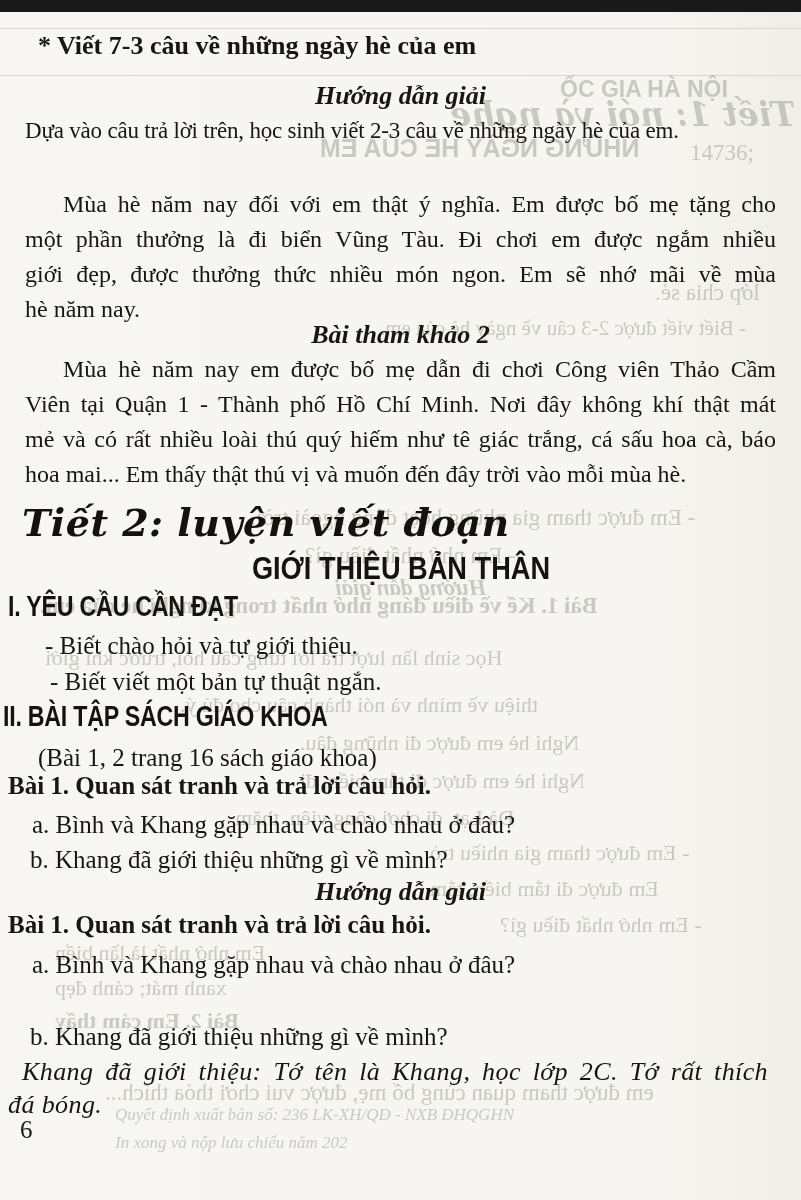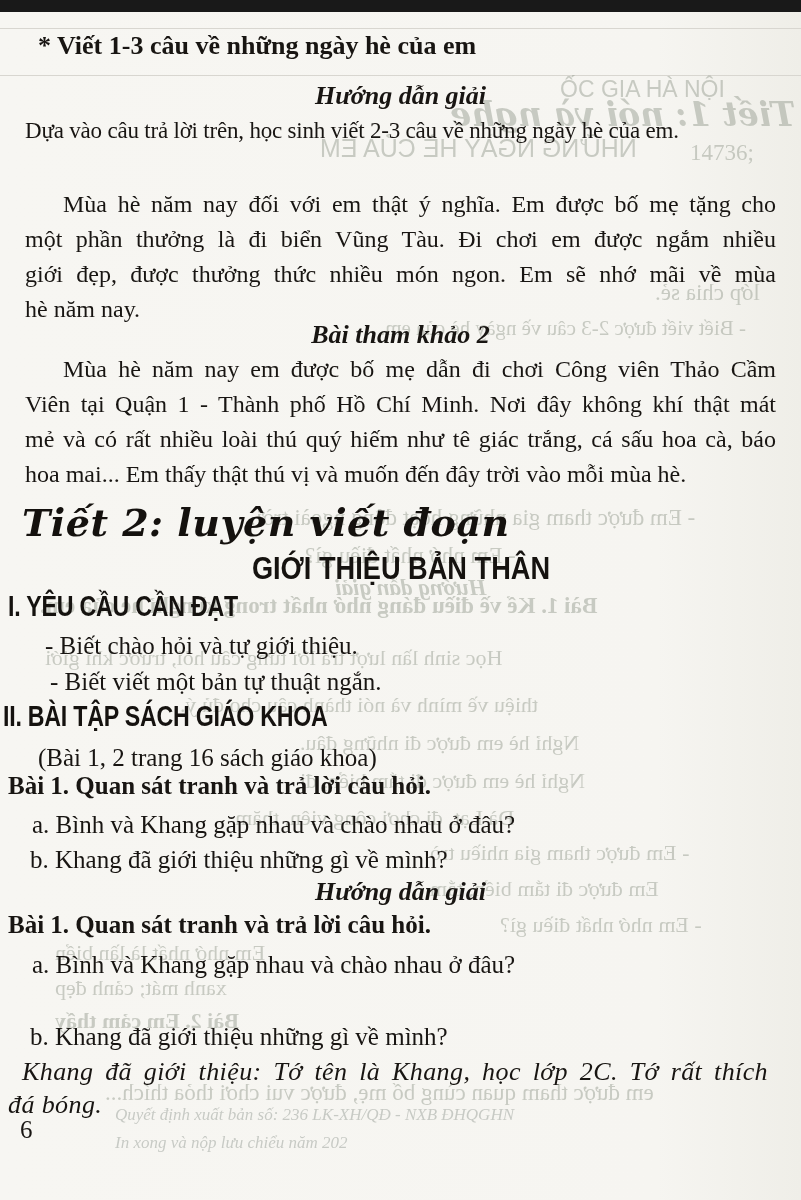--- a/index.html
+++ b/index.html
@@ -27,21 +27,21 @@
   .sansc-ctr { position:absolute; left:50%; font-family:"Liberation Sans", sans-serif; font-weight:bold;
            transform:translateX(-50%) scaleX(0.85); transform-origin:center; white-space:nowrap;
            color:#15120f; }
   .script { font-family:"DejaVu Serif", serif; font-style:italic; font-weight:bold;
             font-size:38px; letter-spacing:0.5px; color:#14110e; }
   .ghost { position:absolute; color:#9aa094; opacity:0.5; filter:blur(0.7px);
            white-space:nowrap; font-family:"Liberation Serif", serif; }
   .gm { transform:scaleX(-1); }
   .gb { font-weight:bold; }
   .gi { font-style:italic; }
-  .gsans { font-family:"Liberation Sans", sans-serif; font-weight:normal; }
+  .gsans { font-family:"Liberation Sans", sans-serif; font-weight:bold; }
   .gscript { font-family:"DejaVu Serif", serif; font-style:italic; font-weight:bold; }
   .gtiny { color:#8f968f; opacity:0.45; filter:blur(0.5px);font-style:italic; }
   .pagenum { font-size:25px; }
 </style>
 </head>
 <body>
 
 <div class="page">
 
   <div class="topbar"></div>
@@ -66,21 +66,21 @@
   <div class="ghost gm" style="top:840px; left:430px; font-size:22px">- Em được tham gia nhiều trò</div>
   <div class="ghost gm" style="top:876px; left:430px; font-size:22px">Em được đi tắm biển, tắm</div>
   <div class="ghost gm" style="top:912px; left:500px; font-size:22px">- Em nhớ nhất điều gì?</div>
   <div class="ghost gm" style="top:940px; left:55px;  font-size:22px">Em nhớ nhất là lần biển</div>
   <div class="ghost gm" style="top:975px; left:55px;  font-size:22px">xanh mát; cảnh đẹp</div>
   <div class="ghost gm gb" style="top:1008px;left:55px;  font-size:22px">Bài 2. Em cảm thấy</div>
   <div class="ghost gm" style="top:1080px;left:105px; font-size:23px">em được tham quan cùng bố mẹ, được vui chơi thỏa thích...</div>
   <div class="ghost gtiny" style="top:1105px;left:115px; font-size:17px">Quyết định xuất bản số: 236 LK-XH/QĐ - NXB ĐHQGHN</div>
   <div class="ghost gtiny" style="top:1133px;left:115px; font-size:17px">In xong và nộp lưu chiểu năm 202</div>
 
-  <div class="t b" style="top:31px; left:38px; font-size:26px">* Viết 1-3 câu về những ngày hè của em</div>
+  <div class="t b" style="top:31px; left:38px; font-size:26px">* Viết 7-3 câu về những ngày hè của em</div>
 
   <div class="t ctr b i" style="top:81px; font-size:26px">Hướng dẫn giải</div>
 
   <div class="t" style="top:118px; left:25px; font-size:23px; letter-spacing:-0.2px">Dựa vào câu trả lời trên, học sinh viết 2-3 câu về những ngày hè của em.</div>
 
 
   <div class="jline indent" style="top:187px">Mùa hè năm nay đối với em thật ý nghĩa. Em được bố mẹ tặng cho</div>
   <div class="jline" style="top:222px">một phần thưởng là đi biển Vũng Tàu. Đi chơi em được ngắm nhiều</div>
   <div class="jline" style="top:257px">giới đẹp, được thưởng thức nhiều món ngon. Em sẽ nhớ mãi về mùa</div>
   <div class="jline jleft" style="top:292px">hè năm nay.</div>

